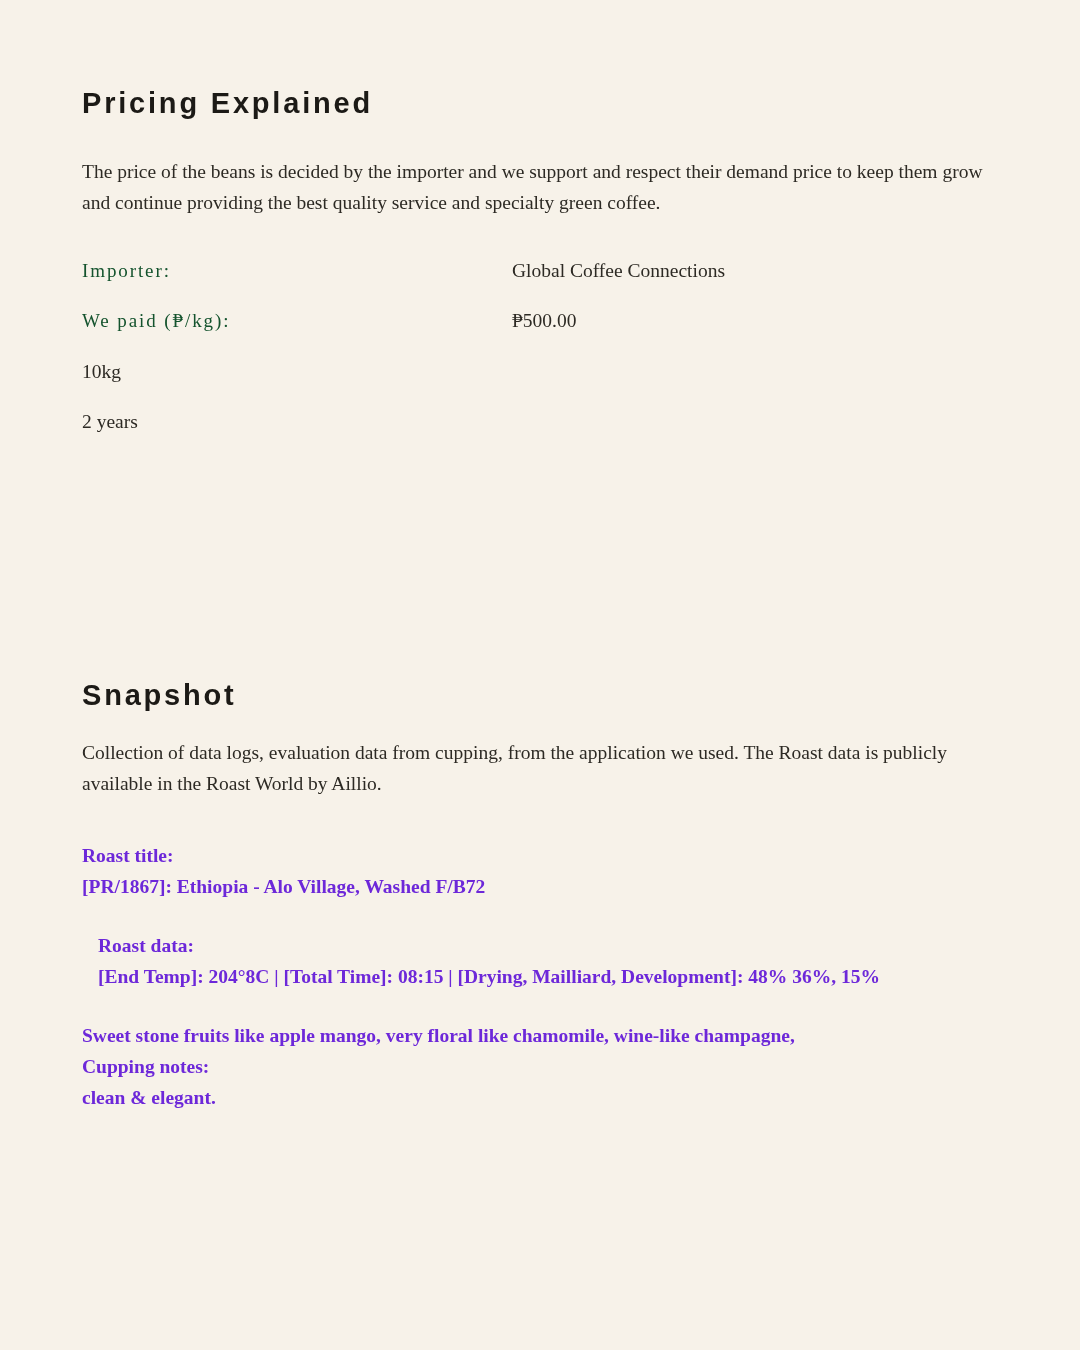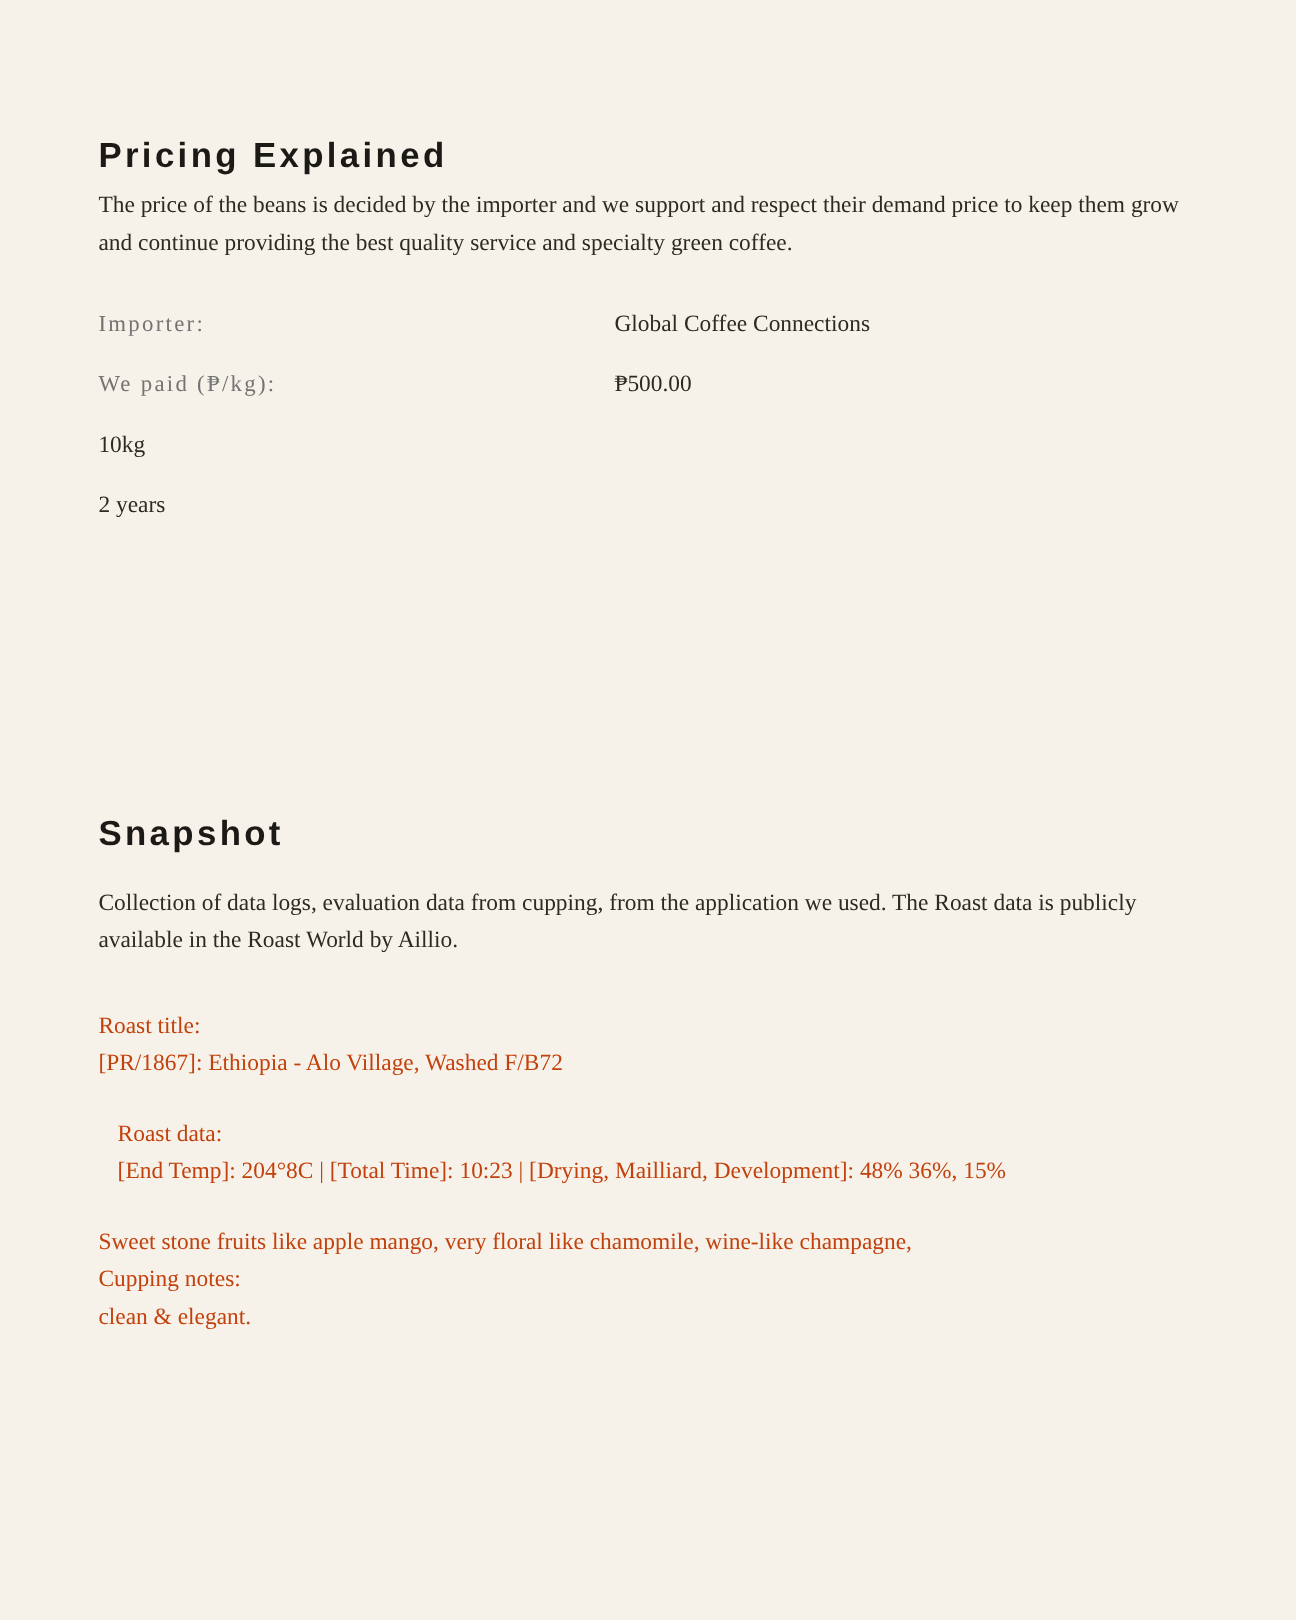--- a/index.html
+++ b/index.html
@@ -39,40 +39,41 @@
     right: 0;
     display: flex;
     align-items: flex-start;
   }
   .kv-label {
     width: 430px;
     flex: 0 0 430px;
     font-size: 19px;
     line-height: 24px;
     letter-spacing: 1.9px;
-    color: #737373;
+    color: #14532d;
   }
   .kv-value {
     flex: 1;
     font-size: 19.5px;
     line-height: 24px;
     color: #2d2a24;
   }
   .info-block {
     font-size: 19.5px;
     line-height: 31px;
-    color: #c2410c;
+    color: #6d28d9;
+    font-weight: bold;
   }
 </style>
 </head>
 <body>
 
 <div class="sheet">
 
-  <h1 class="abs section-heading" style="top: 111px; margin: 0;">Pricing Explained</h1>
+  <h1 class="abs section-heading" style="top: 84px; margin: 0;">Pricing Explained</h1>
 
   <p class="abs body-text" style="top: 156px; margin: 0;">The price of the beans is decided by the importer and we support and respect their demand price to keep them grow and continue providing the best quality service and specialty green coffee.</p>
 
   <div class="abs" style="top: 0; height: 0;">
     <div class="kv-row" style="top: 259px;">
       <div class="kv-label">Importer:</div>
       <div class="kv-value">Global Coffee Connections</div>
     </div>
     <div class="kv-row" style="top: 309px;">
       <div class="kv-label">We paid (₱/kg):</div>
@@ -90,21 +91,21 @@
 
   <p class="abs body-text" style="top: 737px; margin: 0;">Collection of data logs, evaluation data from cupping, from the application we used. The Roast data is publicly available in the Roast World by Aillio.</p>
 
   <div class="abs info-block" style="top: 840px;">
     <div>Roast title:</div>
     <div>[PR/1867]: Ethiopia - Alo Village, Washed F/B72</div>
   </div>
 
   <div class="abs info-block" style="top: 930px; margin-left: 16px;">
     <div>Roast data:</div>
-    <div>[End Temp]: 204°8C | [Total Time]: 10:23 | [Drying, Mailliard, Development]: 48% 36%, 15%</div>
+    <div>[End Temp]: 204°8C | [Total Time]: 08:15 | [Drying, Mailliard, Development]: 48% 36%, 15%</div>
   </div>
 
   <div class="abs info-block" style="top: 1020px;">
     <div>Sweet stone fruits like apple mango, very floral like chamomile, wine-like champagne,</div>
     <div>Cupping notes:</div>
     <div>clean &amp; elegant.</div>
   </div>
 
 </div>
 

